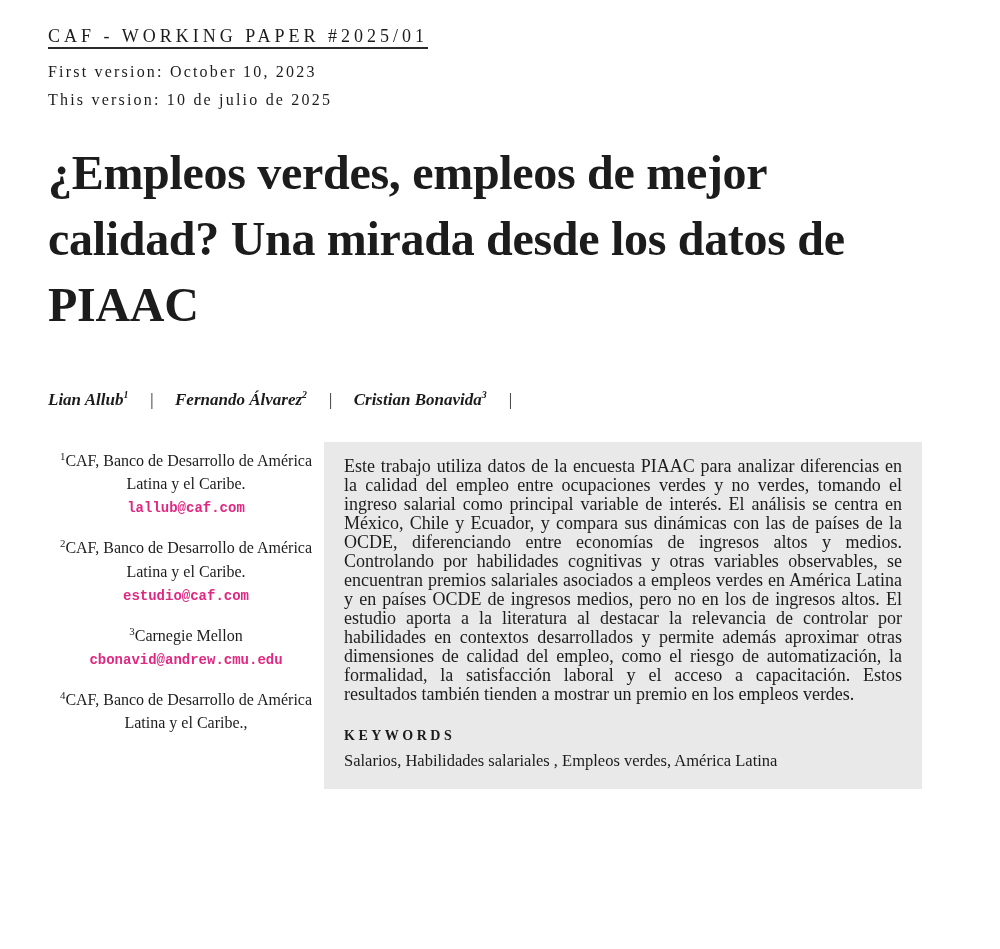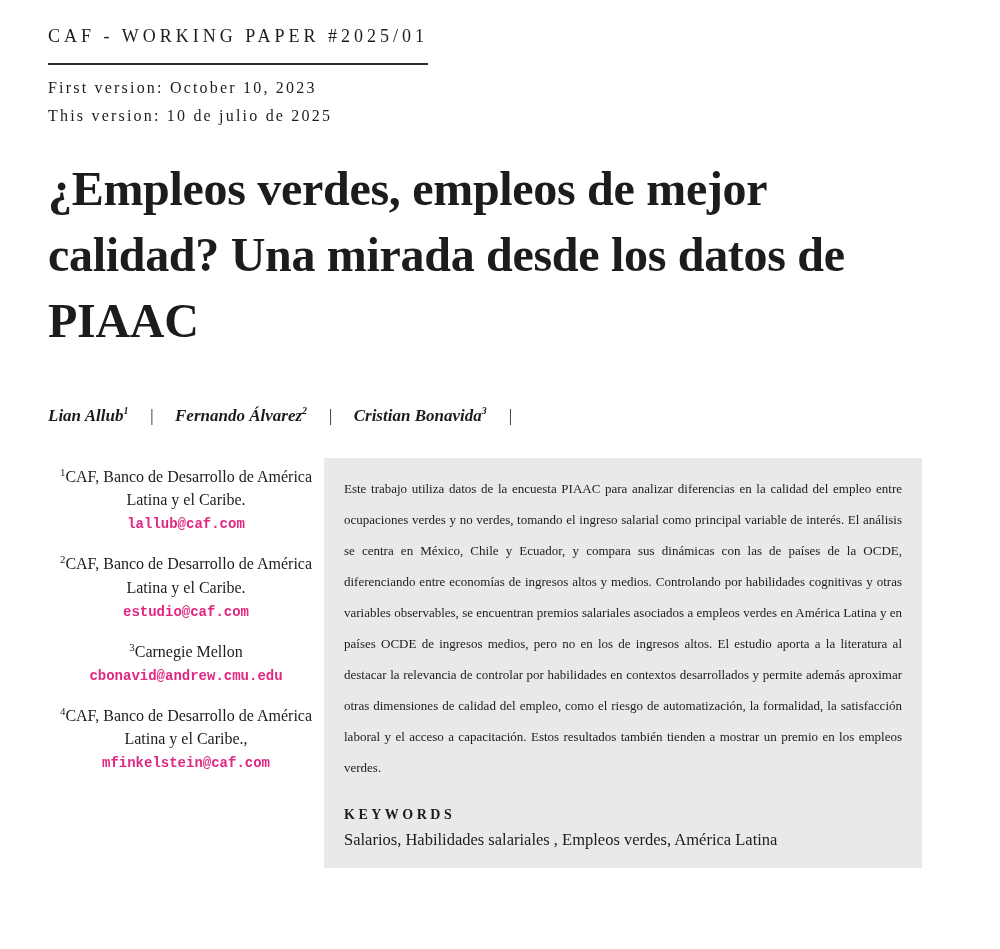--- a/index.html
+++ b/index.html
@@ -11,21 +11,21 @@
     overflow: hidden;
   }
   .page { padding: 26px 78px 0 48px; }
 
   
   .series {
     display: inline-block;
     font-size: 18px;
     letter-spacing: 4px;
     border-bottom: 2px solid #2b2b2b;
-    padding-bottom: 16px;
+    padding-bottom: 0;
     margin-bottom: 9px;
   }
   .version-line {
     font-size: 16px;
     letter-spacing: 2.2px;
     line-height: 28px;
   }
 
   
   .title {
@@ -69,22 +69,22 @@
     color: var(--email-color, #e02882);
     text-decoration: none;
   }
 
   .abstract-box {
     flex: 1;
     background: var(--box-color, #e9e9e9);
     padding: 15px 20px 18px 20px;
   }
   .abstract-text {
-    font-size: 13px;
-    line-height: 31px;
+    font-size: 18px;
+    line-height: 19px;
     text-align: justify;
     font-family: Liberation Serif, serif;
   }
   .keywords-label {
     margin-top: 24px;
     font-size: 14px;
     font-weight: 700;
     letter-spacing: 3.5px;
   }
   .keywords { margin-top: 7px; font-size: 16.5px; }
@@ -116,21 +116,20 @@
       <p class="affiliation">
         <sup>2</sup><span>CAF, Banco de Desarrollo de América Latina y el Caribe.</span><br>
         <a href="#" class="email">estudio@caf.com</a>
       </p>
       <p class="affiliation">
         <sup>3</sup><span>Carnegie Mellon</span><br>
         <a href="#" class="email">cbonavid@andrew.cmu.edu</a>
       </p>
       <p class="affiliation">
         <sup>4</sup><span>CAF, Banco de Desarrollo de América Latina y el Caribe.,</span><br>
-        <a href="#" class="email">mfinkelstein@caf.com</a>
       </p>
     </div>
 
     <div class="abstract-box">
       <p class="abstract-text">Este trabajo utiliza datos de la encuesta PIAAC para analizar diferencias en la calidad del empleo entre ocupaciones verdes y no verdes, tomando el ingreso salarial como principal variable de interés. El análisis se centra en México, Chile y Ecuador, y compara sus dinámicas con las de países de la OCDE, diferenciando entre economías de ingresos altos y medios. Controlando por habilidades cognitivas y otras variables observables, se encuentran premios salariales asociados a empleos verdes en América Latina y en países OCDE de ingresos medios, pero no en los de ingresos altos. El estudio aporta a la literatura al destacar la relevancia de controlar por habilidades en contextos desarrollados y permite además aproximar otras dimensiones de calidad del empleo, como el riesgo de automatización, la formalidad, la satisfacción laboral y el acceso a capacitación. Estos resultados también tienden a mostrar un premio en los empleos verdes.</p>
       <div class="keywords-label">KEYWORDS</div>
       <div class="keywords">Salarios, Habilidades salariales , Empleos verdes, América Latina</div>
     </div>
 
   </div>

